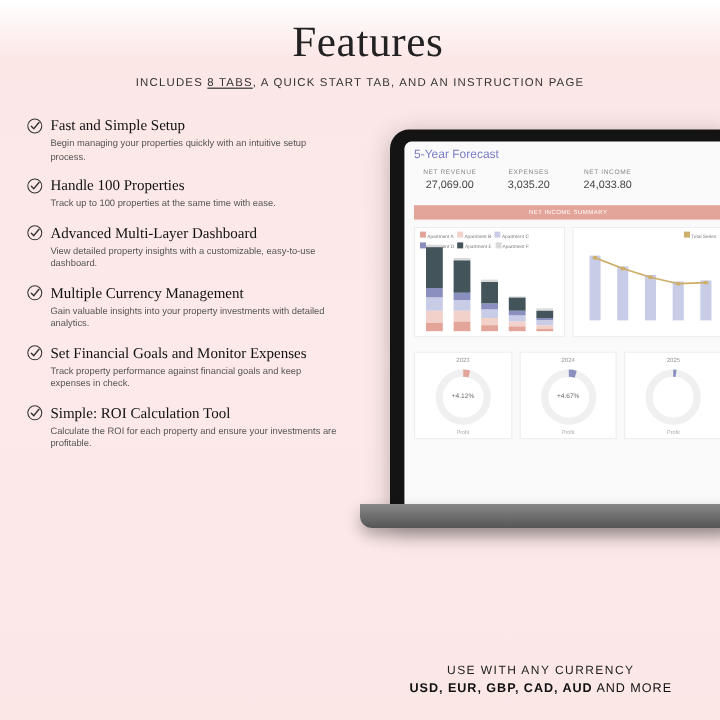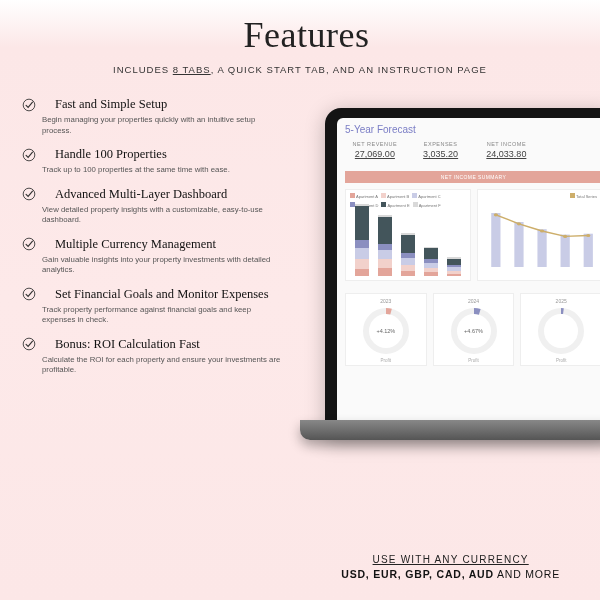--- a/index.html
+++ b/index.html
@@ -34,21 +34,21 @@
   }
   .features-col {
     flex: 0 0 300px;
     padding-left: 22px;
     padding-right: 10px;
   }
   .feature { margin-bottom: 11px; }
   .feature-head {
     display: flex;
     align-items: center;
-    gap: 19px;
+    gap: 6px;
   }
   .check-icon {
     width: 14px; height: 14px;
     flex-shrink: 0;
   }
   .check-icon svg { width: 14px; height: 14px; display: block; }
   .feature-title {
     font-family: Georgia, serif;
     font-size: 12.5px;
     color: #111;
@@ -105,21 +105,20 @@
   }
   .kpi-label {
     font-size: 5.5px;
     letter-spacing: 0.5px;
     color: #888;
     margin-bottom: 2px;
   }
   .kpi-value {
     font-size: 9px;
     color: #444;
-    text-decoration: underline;
   }
   .summary-header {
     margin: 10px 8px 2px 8px;
     background: #e3a59a;
     height: 12px;
     display:flex;
     align-items:center;
     justify-content:center;
   }
   .summary-header span { font-size:5px; color:#fff; letter-spacing:0.4px; }
@@ -182,21 +181,21 @@
     box-shadow: 0 6px 12px rgba(0,0,0,0.3);
   }
   .currency-block {
     position:absolute;
     right: 40px;
     bottom: 20px;
     text-align:center;
     font-family: Arial, sans-serif;
   }
   .currency-block .line1 {
-    font-size:10px; letter-spacing:1.2px; color:#222; margin-bottom:3px;text-decoration:underline;
+    font-size:10px; letter-spacing:1.2px; color:#222; margin-bottom:3px;
   }
   .currency-block .line2 {
     font-size:10.5px; letter-spacing:0.8px; color:#111;
   }
   .currency-block .line2 b { font-weight:700; }
 </style>
 </head>
 <body>
 
 <h1 class="page-title">Features</h1>
@@ -267,21 +266,21 @@
         <div class="feature-desc">Track property performance against financial goals and keep expenses in check.</div>
       </div>
       <div class="feature">
         <div class="feature-head">
           <span class="check-icon">
             <svg viewBox="0 0 24 24">
               <circle cx="12" cy="12" r="10" fill="none" stroke="#333" stroke-width="1.5"></circle>
               <path d="M7 12.5 L10.5 16 L18 7" fill="none" stroke="#333" stroke-width="2" stroke-linecap="round"></path>
             </svg>
           </span>
-          <span class="feature-title">Bonus: ROI Calculation Fast</span>
+          <span class="feature-title">Simple: ROI Calculation Tool</span>
         </div>
         <div class="feature-desc">Calculate the ROI for each property and ensure your investments are profitable.</div>
       </div>
     </div>
 </div>
 
 <div class="laptop-wrap">
   <div class="laptop-body">
     <div class="screen">
       <div class="screen-title">5-Year Forecast</div>

